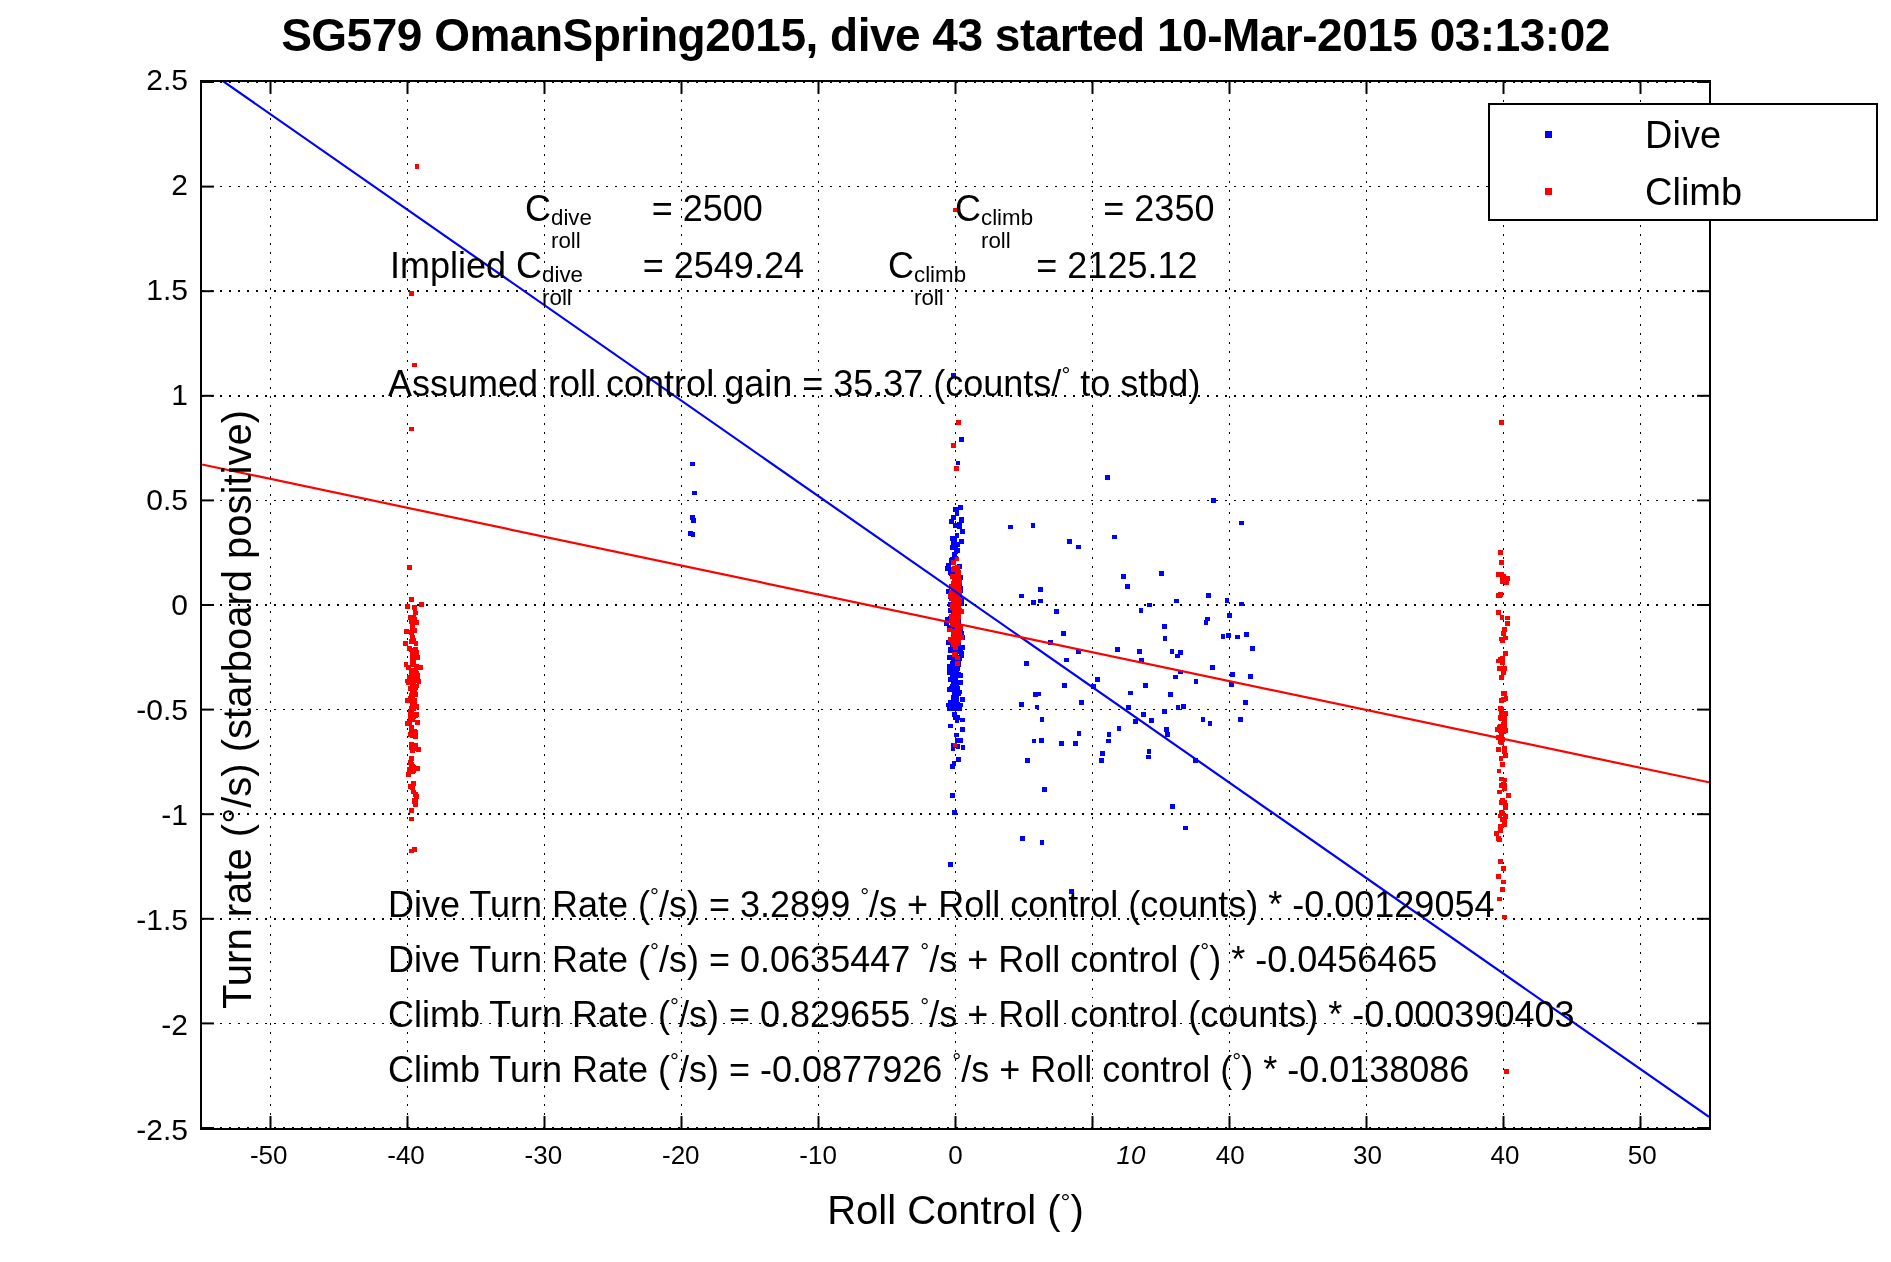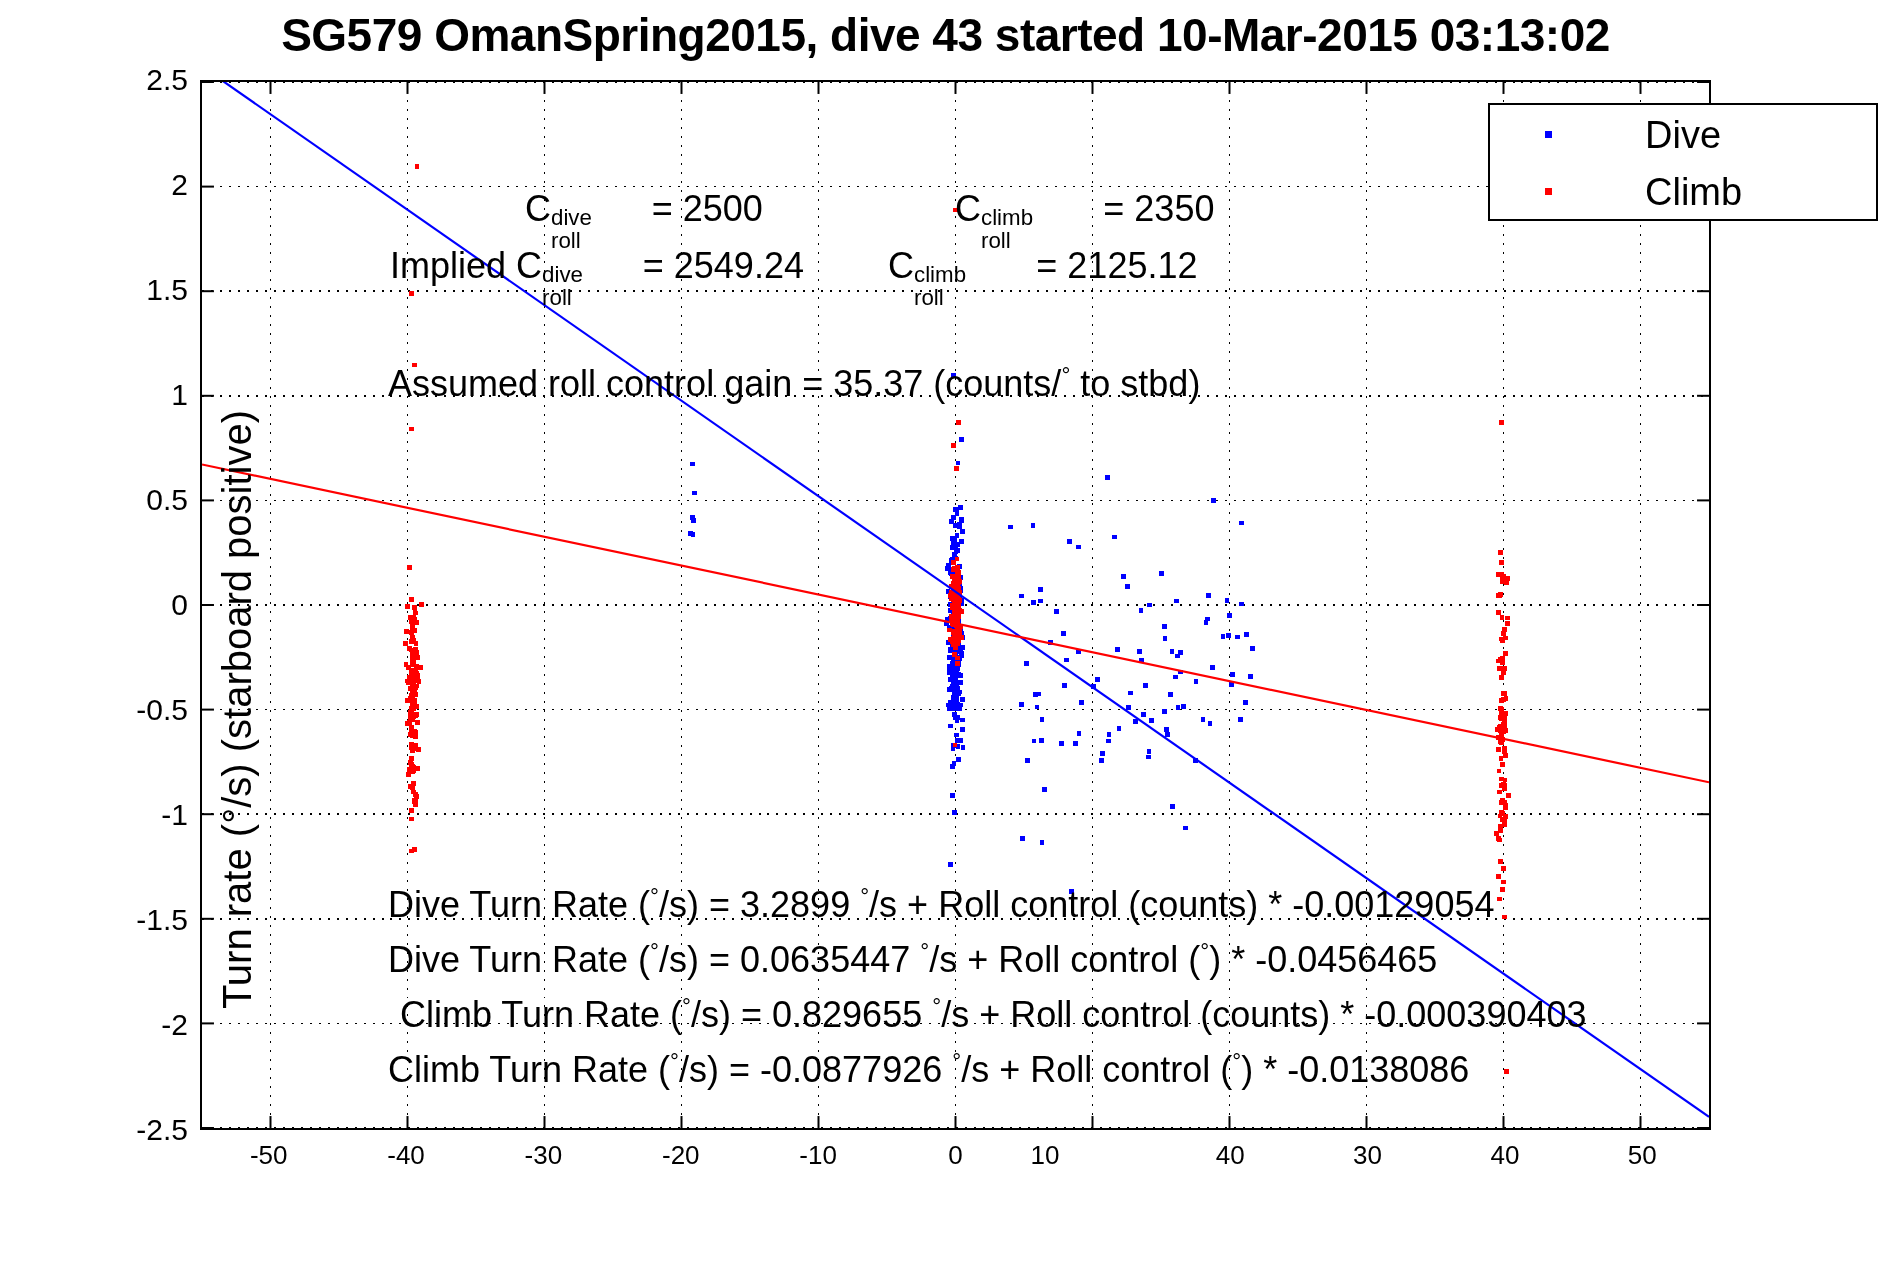--- a/index.html
+++ b/index.html
@@ -1019,27 +1019,28 @@
       <div class="ytick" style="top: 1025px;">-2</div>
       <div class="ytick" style="top: 1130px;">-2.5</div>
     </div>
   <div id="xticklabels">
       <div class="xtick" style="left: 268.682px;">-50</div>
       <div class="xtick" style="left: 406.045px;">-40</div>
       <div class="xtick" style="left: 543.409px;">-30</div>
       <div class="xtick" style="left: 680.773px;">-20</div>
       <div class="xtick" style="left: 818.136px;">-10</div>
       <div class="xtick" style="left: 955.5px;">0</div>
-      <div class="xtick" style="left: 1045px;">10</div>
+      <div class="xtick" style="left: 1131px; font-style: italic;">10</div>
       <div class="xtick" style="left: 1230.23px;">40</div>
       <div class="xtick" style="left: 1367.59px;">30</div>
       <div class="xtick" style="left: 1504.95px;">40</div>
       <div class="xtick" style="left: 1642.32px;">50</div>
     </div>
 
+  <div id="xlabel"><span>Roll Control (</span><span class="deg">°</span><span>)</span></div>
 
   <div id="legend">
     <div class="legrow" style="top:0;">
       <span class="marker">
           <i style="background:#0000ff"></i>
         </span>
       <span class="ltext">Dive</span>
     </div>
     <div class="legrow" style="top:57px;">
       <span class="marker">
@@ -1056,17 +1057,17 @@
   <div class="anno" style="left:390px;top:245px;"><span>Implied C</span><span class="cterm"><span class="cs">dive</span><span class="cb">roll</span></span><span style="margin-left:1.9em"> = 2549.24</span></div>
 
   <div class="anno" style="left:888px;top:245px;"><span>C</span><span class="cterm"><span class="cs">climb</span><span class="cb">roll</span></span><span style="margin-left:2.5em"> = 2125.12</span></div>
 
   <div class="anno" style="left:388px;top:363px;"><span>Assumed roll control gain = 35.37 (counts/</span><span class="deg">°</span><span> to stbd)</span></div>
 
   <div class="anno" style="left:388px;top:884px;"><span>Dive Turn Rate (</span><span class="deg">°</span><span>/s) = 3.2899 </span><span class="deg">°</span><span>/s + Roll control (counts) * -0.00129054</span></div>
 
   <div class="anno" style="left:388px;top:939px;"><span>Dive Turn Rate (</span><span class="deg">°</span><span>/s) = 0.0635447 </span><span class="deg">°</span><span>/s + Roll control (</span><span class="deg">°</span><span>) * -0.0456465</span></div>
 
-  <div class="anno" style="left:388px;top:994px;margin-left:12px;"><span>Climb Turn Rate (</span><span class="deg">°</span><span>/s) = 0.829655 </span><span class="deg">°</span><span>/s + Roll control (counts) * -0.000390403</span></div>
+  <div class="anno" style="left:388px;top:994px;"><span>Climb Turn Rate (</span><span class="deg">°</span><span>/s) = 0.829655 </span><span class="deg">°</span><span>/s + Roll control (counts) * -0.000390403</span></div>
 
   <div class="anno" style="left:388px;top:1049px;"><span>Climb Turn Rate (</span><span class="deg">°</span><span>/s) = -0.0877926 </span><span class="deg">°</span><span>/s + Roll control (</span><span class="deg">°</span><span>) * -0.0138086</span></div>
 
 </div>
 
 </body></html>

